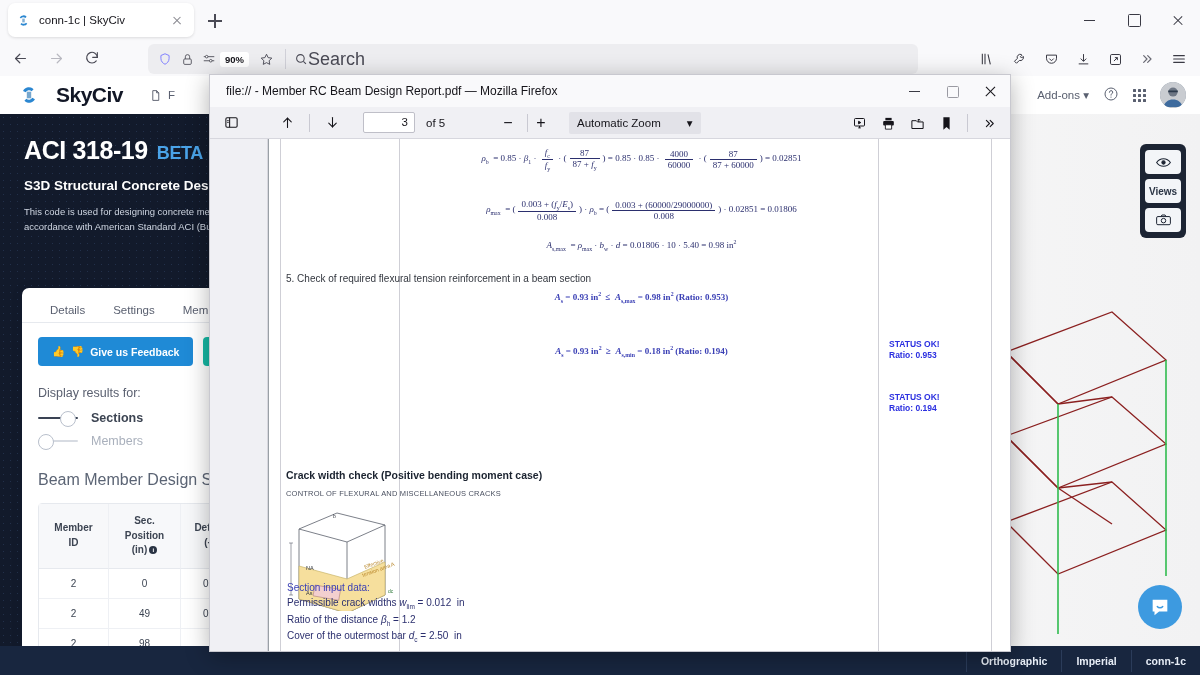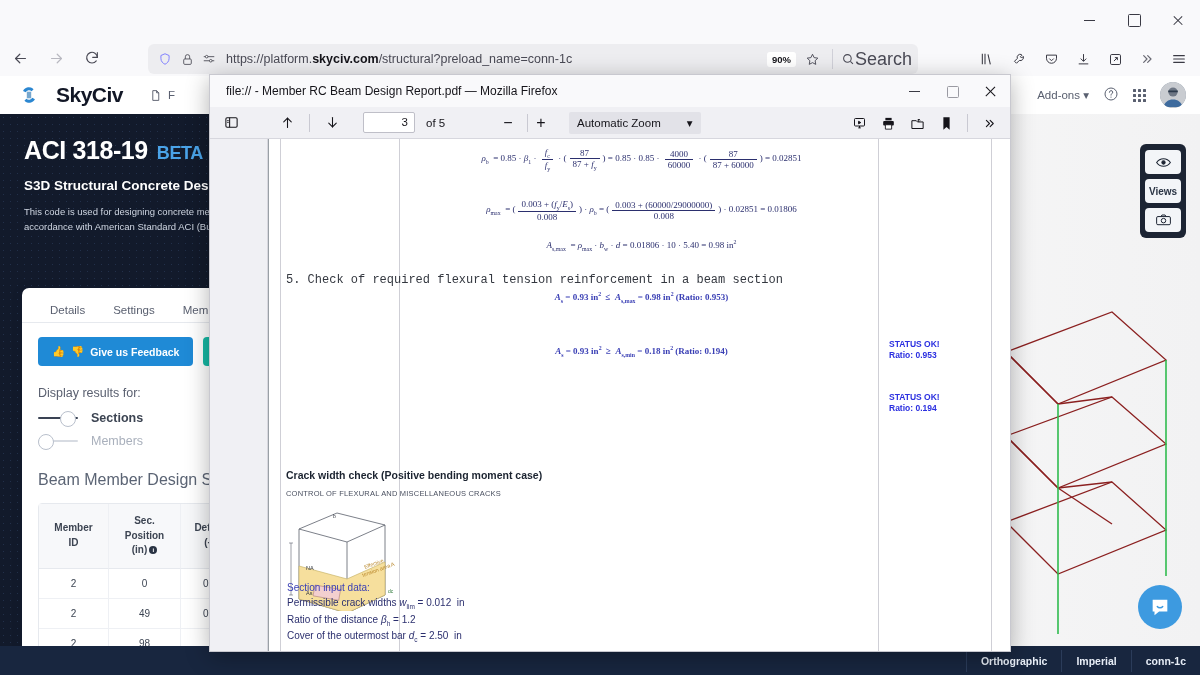--- a/index.html
+++ b/index.html
@@ -139,35 +139,49 @@
 
   .pdf-body { position:absolute; left:0; top:64px; width:800px; height:512px; background:#9aa0a6; overflow:hidden;}
   .pdf-side { position:absolute; left:0; top:0; width:58px; height:512px; background:#f0f0f4; border-right:1px solid #d7d7de;}
   .pdf-page { position:absolute; left:59px; top:0; width:741px; height:512px; background:#fff; }
   .pg-colsep { position:absolute; top:0; width:1px; height:512px; background:#cfcfd6;}
 
   .fml { text-align:center; color:#2b2f6e; font-family:"Liberation Serif", serif; }
   .frac { display:inline-block; vertical-align:middle; text-align:center; margin:0 3px; }
   .frac .num { display:block; border-bottom:1px solid #2b2f6e; padding:0 3px; }
   .frac .den { display:block; padding:0 3px; }
-  .sec-h { font-size:12px; color:#33373f;font-family:Liberation Mono, monospace; }
+  .sec-h { font-size:10px; color:#33373f; }
   .blue-f { color:#3b40b5; font-weight:700; }
   .status-ok { position:absolute; font-size:8.5px; font-weight:700; color:#2b2fe0; line-height:1.35; }
   .ck-title { font-size:10.5px; font-weight:700; color:#1b2330; }
   .ck-sub { font-size:7.5px; color:#4a5060; letter-spacing:.2px; margin-top:4px;}
   .inp-data { position:absolute; left:18px; bottom:6px; font-size:10px; color:#3b40b5; line-height:1.5;}
   .inp-data .k { color:#2b2f6e; }
   sub { font-size:65%; } sup { font-size:65%; }
 </style>
 </head>
 <body>
 
 <div id="root">
 
   <div class="ff-chrome">
+    <div class="tabstrip">
+      <div class="tab">
+        <span class="tab-fav">
+          <svg width="15" height="15" viewBox="0 0 24 24">
+            <path d="M6 7a7 7 0 0 1 11-1l-2 2a4.6 4.6 0 0 0-7 .6z" fill="#2b87d1"></path>
+            <path d="M18 17a7 7 0 0 1-11 1l2-2a4.6 4.6 0 0 0 7-.6z" fill="#2b87d1"></path>
+            <path d="M10 9h4v6h-4z" fill="#1f6fb0" opacity=".55"></path>
+          </svg>
+        </span>
+        <span class="tab-title">conn-1c | SkyCiv</span>
+        <span class="tab-close"></span>
+      </div>
+      <div class="newtab"></div>
+    </div>
     <div class="wincontrols">
       <div class="wc wc-min"></div>
       <div class="wc wc-max"></div>
       <div class="wc wc-close"></div>
     </div>
 
     <div class="navbar">
       <div class="navbtn">
         <svg width="17" height="17" viewBox="0 0 24 24" fill="none" stroke="#4a4a55" stroke-width="1.7" stroke-linecap="round" stroke-linejoin="round">
             <path d="M19 12H5"></path>
@@ -200,21 +214,20 @@
             <path d="M8 11V7a4 4 0 1 1 8 0v4"></path>
           </svg>
       </span>
       <span class="url-ic">
         <svg width="14" height="14" viewBox="0 0 24 24" fill="none" stroke="#4a4a55" stroke-width="1.5">
             <path d="M3 8h18M3 15h18"></path>
             <circle cx="8" cy="8" r="2.2" fill="#fff"></circle>
             <circle cx="15" cy="15" r="2.2" fill="#fff"></circle>
           </svg>
       </span>
-      <span class="url-text"><span>https://platform.</span><b>skyciv.com</b><span>/structural?preload_name=conn-1c</span></span>
       <span class="zoombadge">90%</span>
       <span class="star">
         <svg width="15" height="15" viewBox="0 0 24 24" fill="none" stroke="#4a4a55" stroke-width="1.5" stroke-linejoin="round">
             <path d="M12 3.6l2.6 5.4 5.9.8-4.3 4.1 1 5.9L12 17l-5.2 2.8 1-5.9L3.5 9.8l5.9-.8z"></path>
           </svg>
       </span>
       <span class="searchsep"></span>
       <span class="searchgrp">
         <svg width="14" height="14" viewBox="0 0 24 24" fill="none" stroke="#4a4a55" stroke-width="1.8">
             <circle cx="11" cy="11" r="6.5"></circle>

